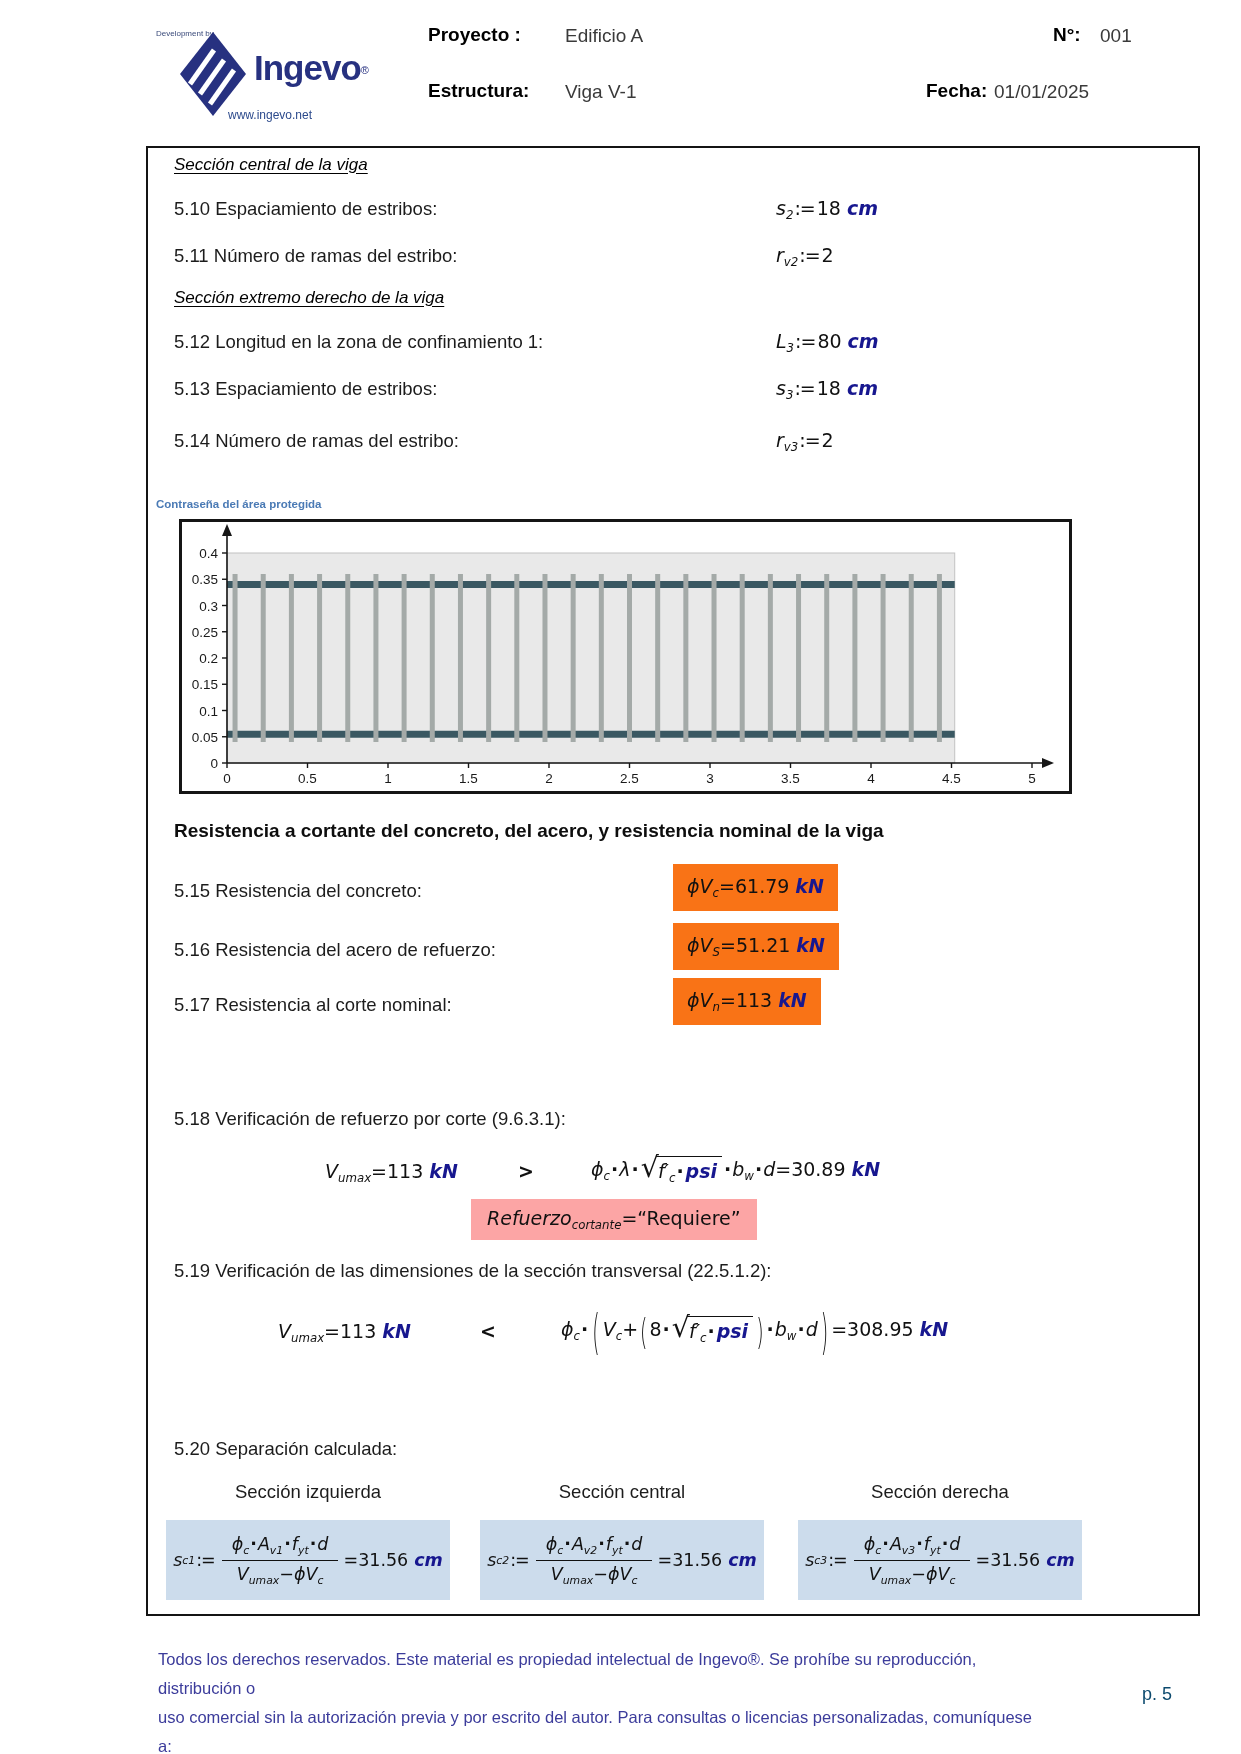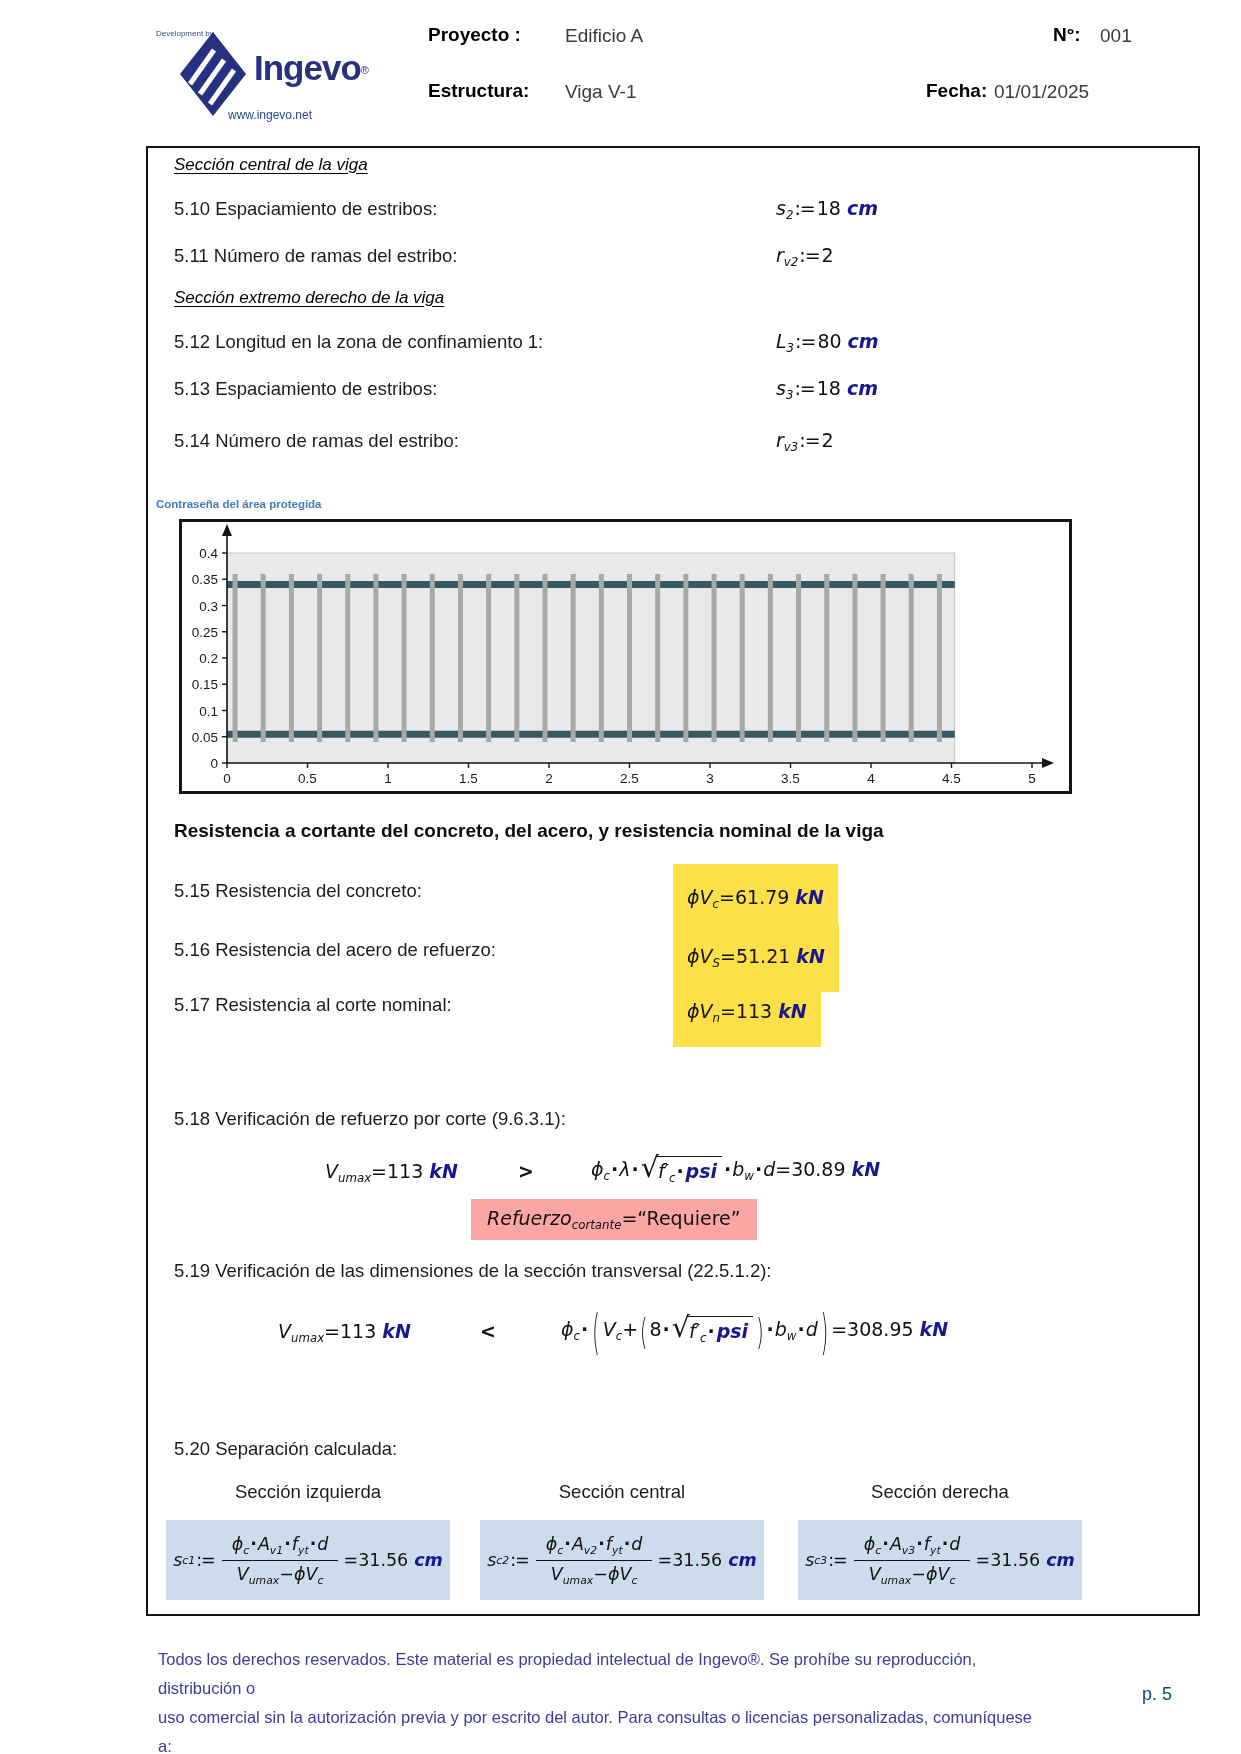--- a/index.html
+++ b/index.html
@@ -22,21 +22,21 @@
   .lbl{font-size:18.5px;color:#1c1c1c;white-space:nowrap;}
   .bold-heading{font-size:19px;font-weight:bold;color:#0d0d0d;white-space:nowrap;}
 
   
   .math{font-family:"DejaVu Sans","Liberation Sans",sans-serif;font-size:19px;color:#111;white-space:nowrap;}
   .math .v{font-style:italic;}
   .sb{font-size:0.62em;font-style:italic;vertical-align:-0.35em;letter-spacing:0;}
   .asgn{letter-spacing:-1px;margin:0 2px 0 1px;}
   .unit{font-weight:bold;font-style:italic;color:#17178f;margin-left:6px;}
   .dot{font-weight:bold;margin:0 1px;}
-  .hl{background:#fde047;padding:22px 14px;display:inline-block;}
+  .hl{background:#f97316;padding:11px 14px;display:inline-block;}
   .bad{background:#fca5a5;padding:8px 16px;display:inline-block;}
   .sq{display:inline-flex;align-items:flex-start;vertical-align:middle;margin:0 1px;}
   .sq .r{font-size:1.5em;line-height:0.9;font-style:normal;transform:translateY(-1px);}
   .sq .rb{border-top:1.8px solid #111;padding:3px 5px 0 2px;margin-left:-3px;}
   .p1{display:inline-block;transform:scaleY(1.85);vertical-align:middle;font-weight:300;margin:0 2px;}
   .p2{display:inline-block;transform:scaleY(2.5);vertical-align:middle;font-weight:300;margin:0 3px;}
   .frac{display:inline-flex;flex-direction:column;align-items:center;vertical-align:middle;margin:0 5px;text-align:center;}
   .frac .fn{padding:0 10px 3px;border-bottom:1.7px solid #111;}
   .frac .fd{padding-top:3px;}
 

